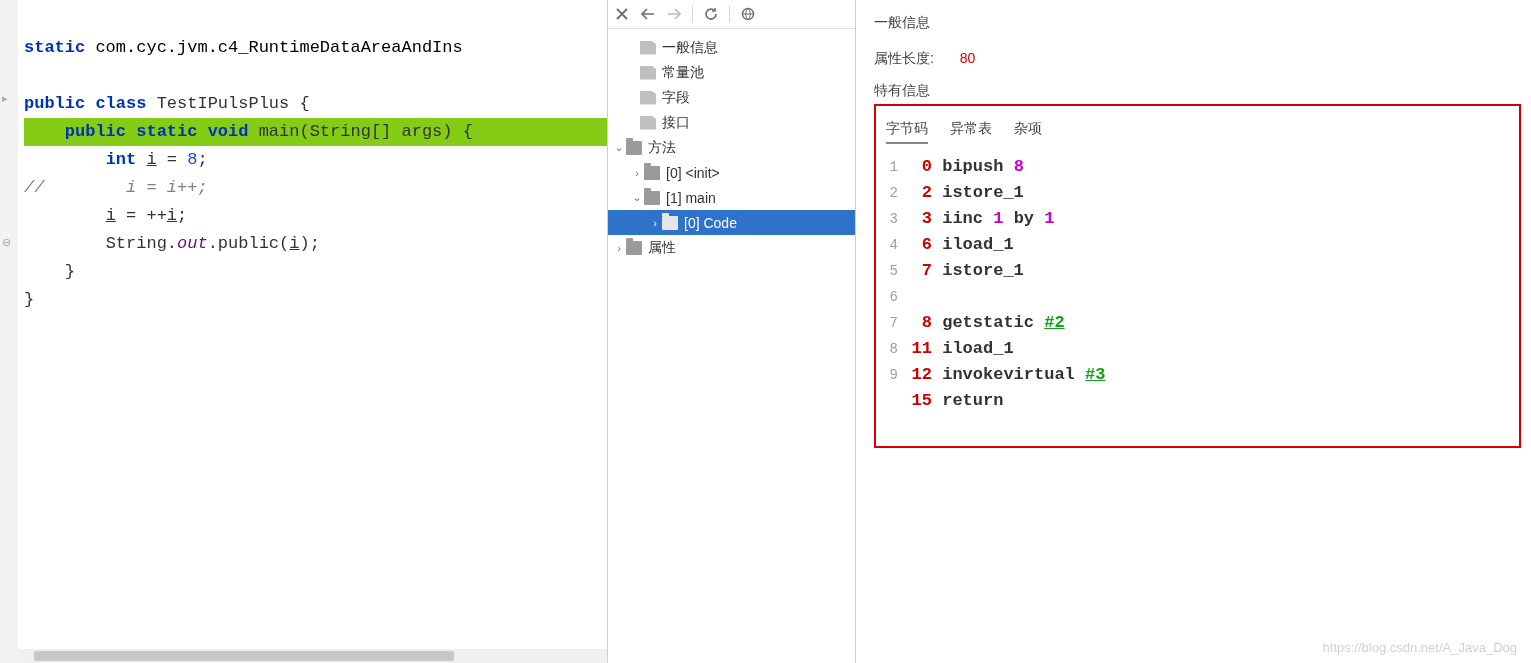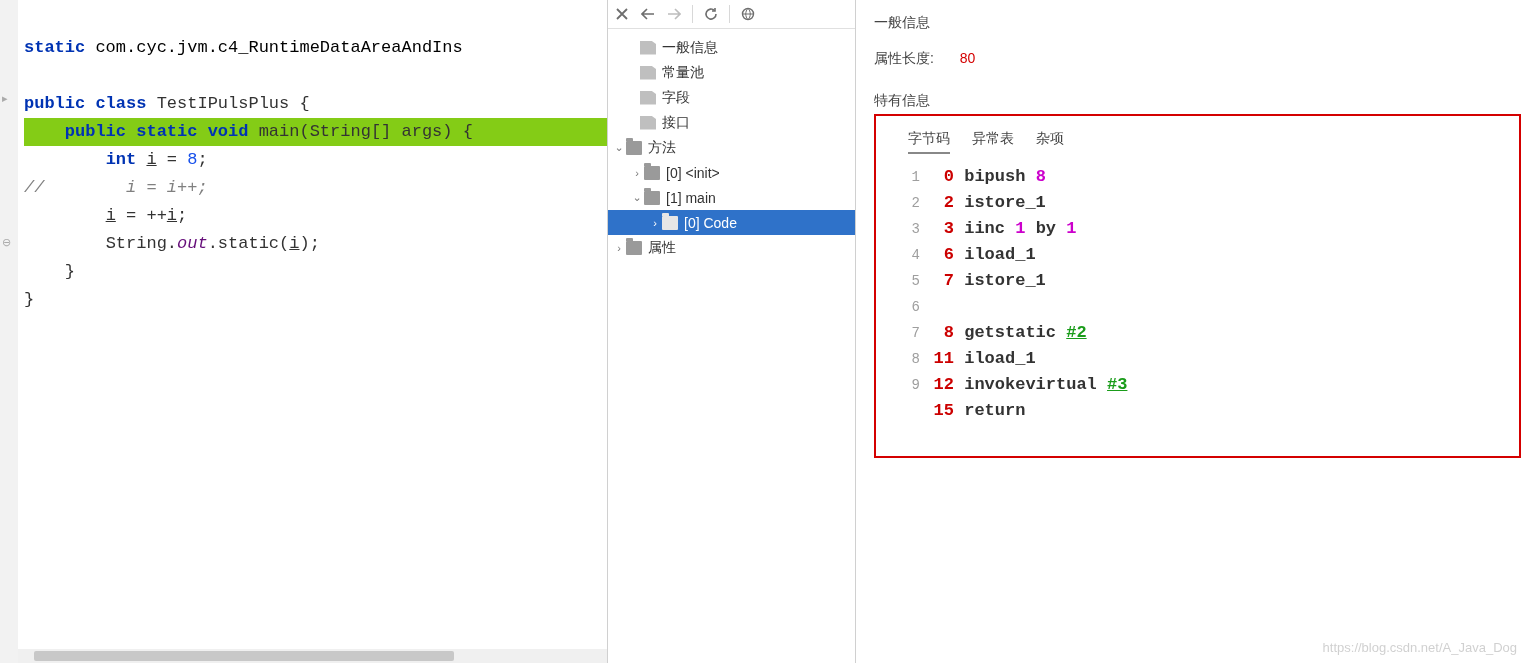--- a/index.html
+++ b/index.html
@@ -36,21 +36,21 @@
   .tree-row.sel .ico.folder::before{background:#e6e6e6;}
   .spacer{display:inline-block;}
   
   .info-panel{flex:1;height:100%;background:#fff;overflow:auto;position:relative;}
   .info-inner{padding:14px 10px 10px 18px;}
   .sec-title{font-size:14px;color:#444;margin-bottom:18px;}
   .kv{font-size:14px;color:#444;margin-bottom:14px;}
   .kv .val-link{color:#2e9a2e;text-decoration:underline;margin-left:6px;}
   .kv .val-red{color:#d40000;margin-left:10px;}
   .kv .val-num{color:#d40000;margin-left:22px;}
-  .box{border:2px solid #d40000;padding:10px 8px 32px 22px;margin-top:4px;}
+  .box{border:2px solid #d40000;padding:10px 8px 32px 0;margin-top:4px;}
   .tabs{display:flex;gap:22px;font-size:14px;color:#444;padding:4px 10px 10px 10px;}
   .tab{padding-bottom:4px;cursor:default;}
   .tab.active{border-bottom:2px solid #888;}
   .bytecode{font-family:"Courier New",monospace;font-size:17px;line-height:26px;white-space:pre;padding-left:2px;}
   .ln{display:inline-block;width:20px;text-align:right;color:#9e9e9e;font-size:14px;vertical-align:top;}
   .off{display:inline-block;width:28px;text-align:right;color:#cc0000;margin-left:6px;font-weight:bold;}
   .ins{font-weight:bold;}
   .bc-num{color:#cc00cc;font-weight:bold;}
   .bc-ref{color:#1a9c1a;text-decoration:underline;font-weight:bold;}
   .bc-cmt{color:#777;}
@@ -66,21 +66,21 @@
     <span class="gutter-mark" style="top:236px;">⊖</span>
   </div>
   <div class="code-area">
 <span><span class="kw">static</span> <span class="pkg">com.cyc.jvm.c4_RuntimeDataAreaAndIns</span></span>
 
 <span><span class="kw">public class </span><span>TestIPulsPlus</span><span> {</span></span>
 <span class="hl">    <span class="kw">public static void </span><span>main</span><span>(String[] args) {</span></span>
 <span>        <span class="kw">int </span><span class="under">i</span><span> = </span><span class="num">8</span><span>;</span></span>
 <span class="cmt">//        i = i++;</span>
 <span>        <span class="under">i</span><span> = ++</span><span class="under">i</span><span>;</span></span>
-<span>        <span>String.</span><span class="fld">out</span><span>.static(</span><span class="under">i</span><span>);</span></span>
+<span>        <span>String.</span><span class="fld">out</span><span>.public(</span><span class="under">i</span><span>);</span></span>
 <span>    }</span>
 <span>}</span>
   </div>
   <div class="code-hscroll">
       <div class="thumb"></div>
     </div>
 </div>
 
 <div class="mid-panel">
   <div class="mid-toolbar">
@@ -173,21 +173,21 @@
   </div>
 </div>
 
 <div class="info-panel">
   <div class="info-inner">
     <div class="sec-title">一般信息</div>
     <div class="kv">
       <span>属性长度:</span>
       <span class="val-num">80</span>
     </div>
-    <div class="sec-title" style="margin-top:24px;margin-bottom:2px;">特有信息</div>
+    <div class="sec-title" style="margin-top:14px;margin-bottom:2px;">特有信息</div>
 
     <div class="box">
       <div class="tabs">
         <span class="tab active">字节码</span>
         <span class="tab">异常表</span>
         <span class="tab">杂项</span>
       </div>
       <div class="bytecode" id="bc"><div><span class="ln">1</span><span class="off">0</span> <span class="ins">bipush</span> <span class="bc-num">8</span></div><div><span class="ln">2</span><span class="off">2</span> <span class="ins">istore_1</span></div><div><span class="ln">3</span><span class="off">3</span> <span class="ins">iinc</span> <span class="bc-num">1</span> <span class="ins">by</span> <span class="bc-num">1</span></div><div><span class="ln">4</span><span class="off">6</span> <span class="ins">iload_1</span></div><div><span class="ln">5</span><span class="off">7</span> <span class="ins">istore_1</span></div><div><span class="ln">6</span><span class="off"></span> </div><div><span class="ln">7</span><span class="off">8</span> <span class="ins">getstatic</span> <span class="bc-ref">#2</span> <span class="bc-cmt"><java lang="" system.out=""></java></span></div><div><span class="ln">8</span><span class="off">11</span> <span class="ins">iload_1</span></div><div><span class="ln">9</span><span class="off">12</span> <span class="ins">invokevirtual</span> <span class="bc-ref">#3</span> <span class="bc-cmt"><java io="" printstream.println=""></java></span></div><div><span class="ln"></span><span class="off">15</span> <span class="ins">return</span></div></div>
     </div>
   </div>

